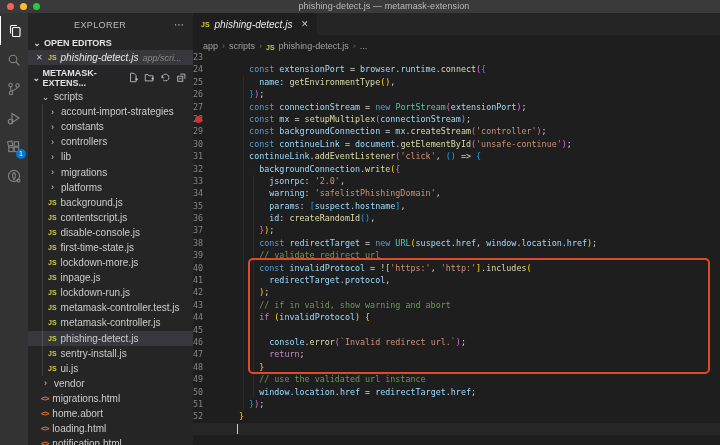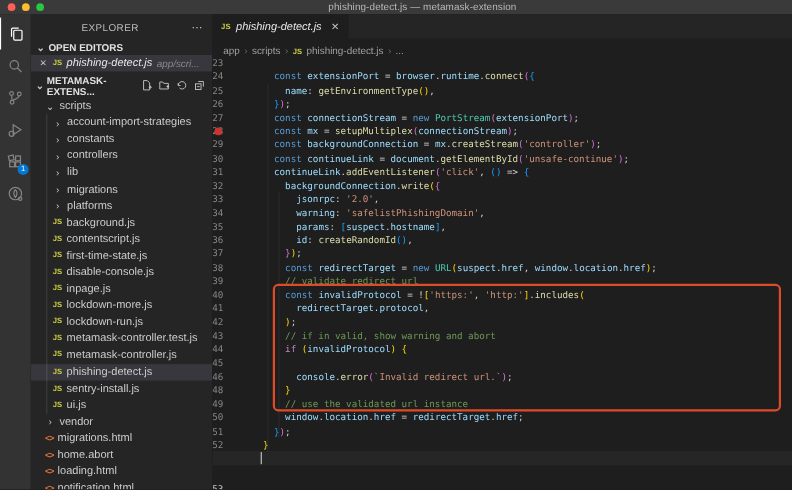--- a/index.html
+++ b/index.html
@@ -210,33 +210,33 @@
         <div class="row ind2">
           <span class="js-chip">JS</span>
           <span>background.js</span>
         </div>
         <div class="row ind2">
           <span class="js-chip">JS</span>
           <span>contentscript.js</span>
         </div>
         <div class="row ind2">
           <span class="js-chip">JS</span>
+          <span>disable-console.js</span>
+        </div>
+        <div class="row ind2">
+          <span class="js-chip">JS</span>
           <span>first-time-state.js</span>
         </div>
         <div class="row ind2">
           <span class="js-chip">JS</span>
-          <span>disable-console.js</span>
+          <span>lockdown-more.js</span>
         </div>
         <div class="row ind2">
           <span class="js-chip">JS</span>
           <span>inpage.js</span>
-        </div>
-        <div class="row ind2">
-          <span class="js-chip">JS</span>
-          <span>lockdown-more.js</span>
         </div>
         <div class="row ind2">
           <span class="js-chip">JS</span>
           <span>lockdown-run.js</span>
         </div>
         <div class="row ind2">
           <span class="js-chip">JS</span>
           <span>metamask-controller.test.js</span>
         </div>
         <div class="row ind2">
@@ -318,20 +318,21 @@
           <div class="cline"><span class="lnum">37</span><span class="ctext"><span class="tk-w">    </span><span class="tk-b2">}</span><span class="tk-b1">)</span><span class="tk-t">;</span></span></div>
           <div class="cline"><span class="lnum">38</span><span class="ctext"><span class="tk-w">    </span><span class="tk-kw">const</span><span class="tk-t"> </span><span class="tk-var">redirectTarget</span><span class="tk-op"> = </span><span class="tk-kw">new</span><span class="tk-t"> </span><span class="tk-cls">URL</span><span class="tk-b1">(</span><span class="tk-var">suspect</span><span class="tk-t">.</span><span class="tk-var">href</span><span class="tk-t">, </span><span class="tk-var">window</span><span class="tk-t">.</span><span class="tk-var">location</span><span class="tk-t">.</span><span class="tk-var">href</span><span class="tk-b1">)</span><span class="tk-t">;</span></span></div>
           <div class="cline"><span class="lnum">39</span><span class="ctext"><span class="tk-w">    </span><span class="tk-com">// validate redirect url</span></span></div>
           <div class="cline"><span class="lnum">40</span><span class="ctext"><span class="tk-w">    </span><span class="tk-kw">const</span><span class="tk-t"> </span><span class="tk-var">invalidProtocol</span><span class="tk-op"> = </span><span class="tk-op">!</span><span class="tk-b1">[</span><span class="tk-str">'https:'</span><span class="tk-t">, </span><span class="tk-str">'http:'</span><span class="tk-b1">]</span><span class="tk-t">.</span><span class="tk-fn">includes</span><span class="tk-b1">(</span></span></div>
           <div class="cline"><span class="lnum">41</span><span class="ctext"><span class="tk-w">      </span><span class="tk-var">redirectTarget</span><span class="tk-t">.</span><span class="tk-var">protocol</span><span class="tk-t">,</span></span></div>
           <div class="cline"><span class="lnum">42</span><span class="ctext"><span class="tk-w">    </span><span class="tk-b1">)</span><span class="tk-t">;</span></span></div>
           <div class="cline"><span class="lnum">43</span><span class="ctext"><span class="tk-w">    </span><span class="tk-com">// if in valid, show warning and abort</span></span></div>
           <div class="cline"><span class="lnum">44</span><span class="ctext"><span class="tk-w">    </span><span class="tk-ctrl">if</span><span class="tk-t"> </span><span class="tk-b1">(</span><span class="tk-var">invalidProtocol</span><span class="tk-b1">)</span><span class="tk-t"> </span><span class="tk-b1">{</span></span></div>
           <div class="cline"><span class="lnum">45</span><span class="ctext"><span class="tk-w">      </span></span></div>
           <div class="cline"><span class="lnum">46</span><span class="ctext"><span class="tk-w">      </span><span class="tk-var">console</span><span class="tk-t">.</span><span class="tk-fn">error</span><span class="tk-b2">(</span><span class="tk-str">`Invalid redirect url.`</span><span class="tk-b2">)</span><span class="tk-t">;</span></span></div>
+          <div class="cline"><span class="lnum">47</span><span class="ctext"><span class="tk-w">      </span><span class="tk-ctrl">return</span><span class="tk-t">;</span></span></div>
           <div class="cline"><span class="lnum">48</span><span class="ctext"><span class="tk-w">    </span><span class="tk-b1">}</span></span></div>
           <div class="cline"><span class="lnum">49</span><span class="ctext"><span class="tk-w">    </span><span class="tk-com">// use the validated url instance</span></span></div>
           <div class="cline"><span class="lnum">50</span><span class="ctext"><span class="tk-w">    </span><span class="tk-var">window</span><span class="tk-t">.</span><span class="tk-var">location</span><span class="tk-t">.</span><span class="tk-var">href</span><span class="tk-op"> = </span><span class="tk-var">redirectTarget</span><span class="tk-t">.</span><span class="tk-var">href</span><span class="tk-t">;</span></span></div>
           <div class="cline"><span class="lnum">51</span><span class="ctext"><span class="tk-w">  </span><span class="tk-b3">}</span><span class="tk-b2">)</span><span class="tk-t">;</span></span></div>
           <div class="cline"><span class="lnum">52</span><span class="ctext"><span class="tk-b1">}</span></span></div>
           <div class="cline current"><span class="lnum">53</span><span class="ctext"></span><span class="cursor"></span></div>
         </div>
       <div class="annotation-box" id="annobox" style="top: 207.3px; height: 116.1px; border-color: rgb(223, 75, 41);"></div>
     </div>
   </div>

